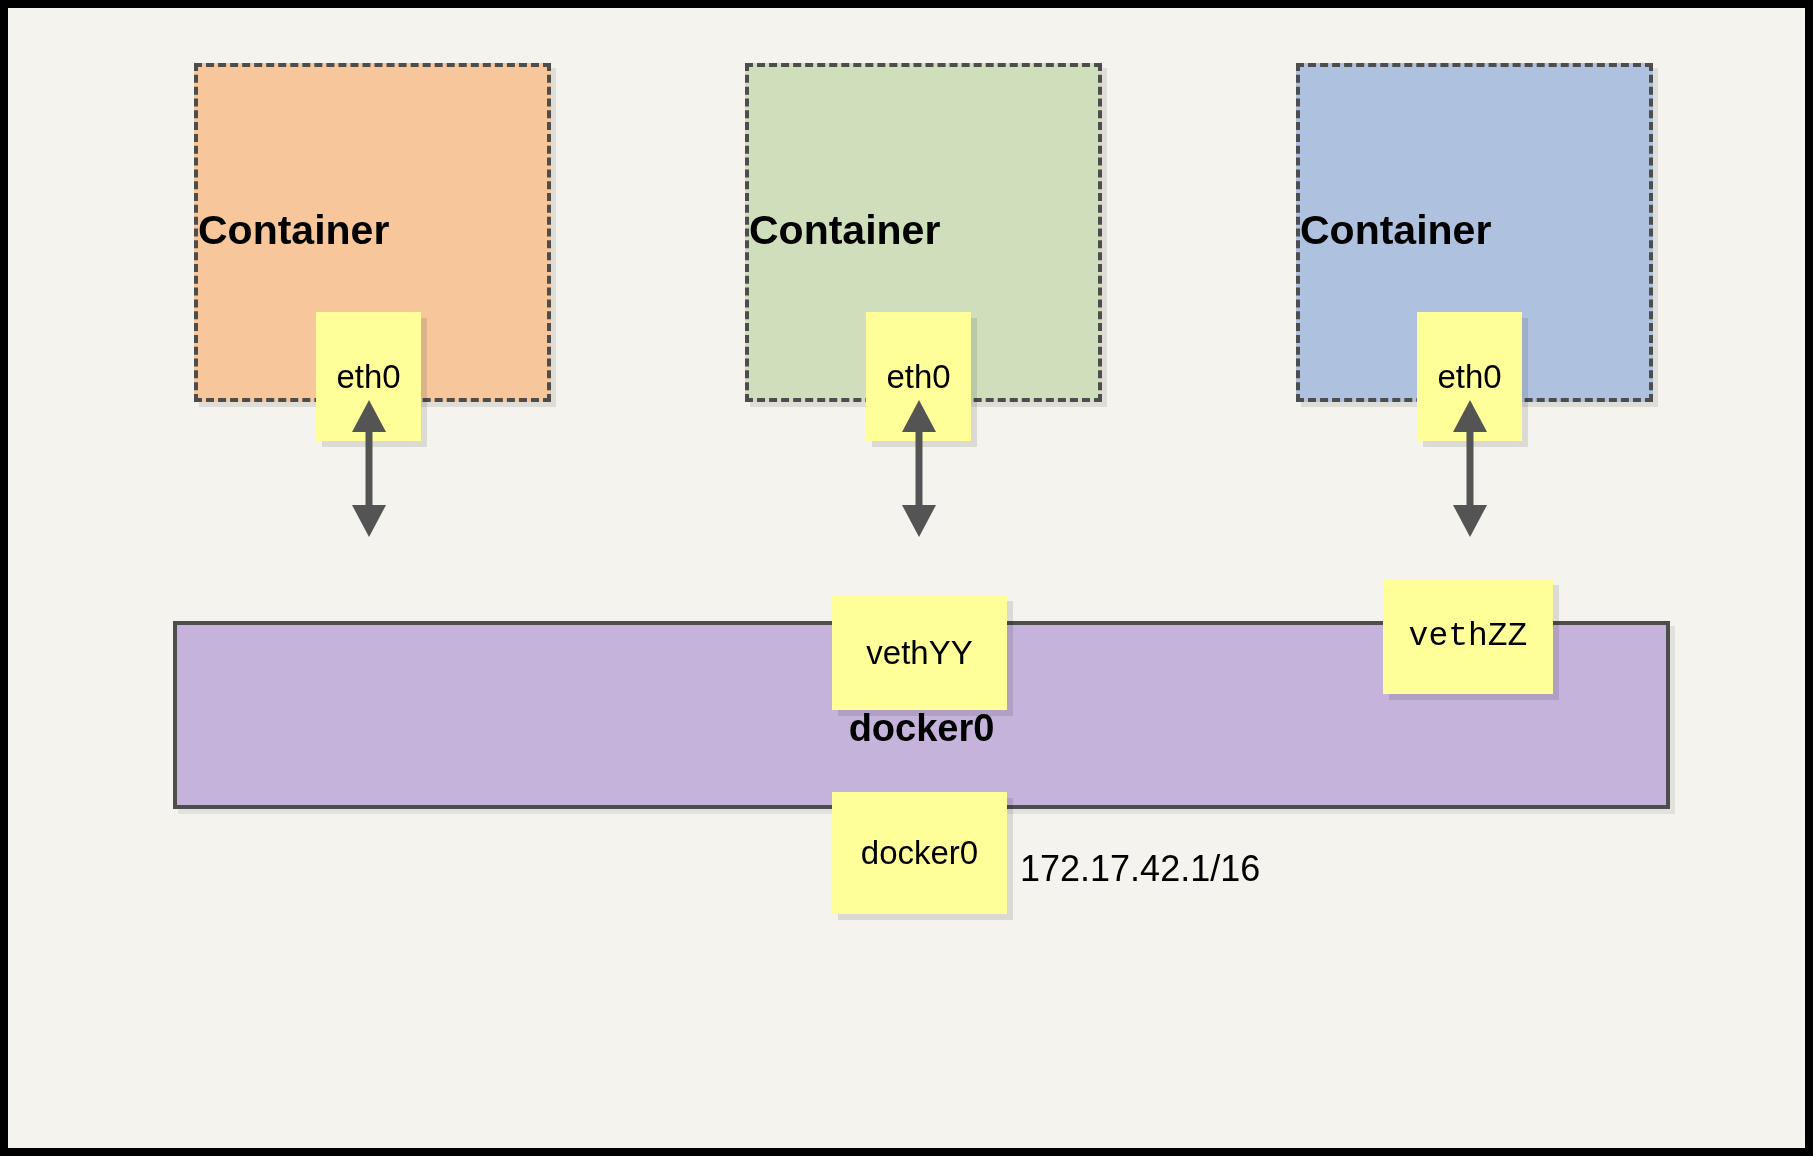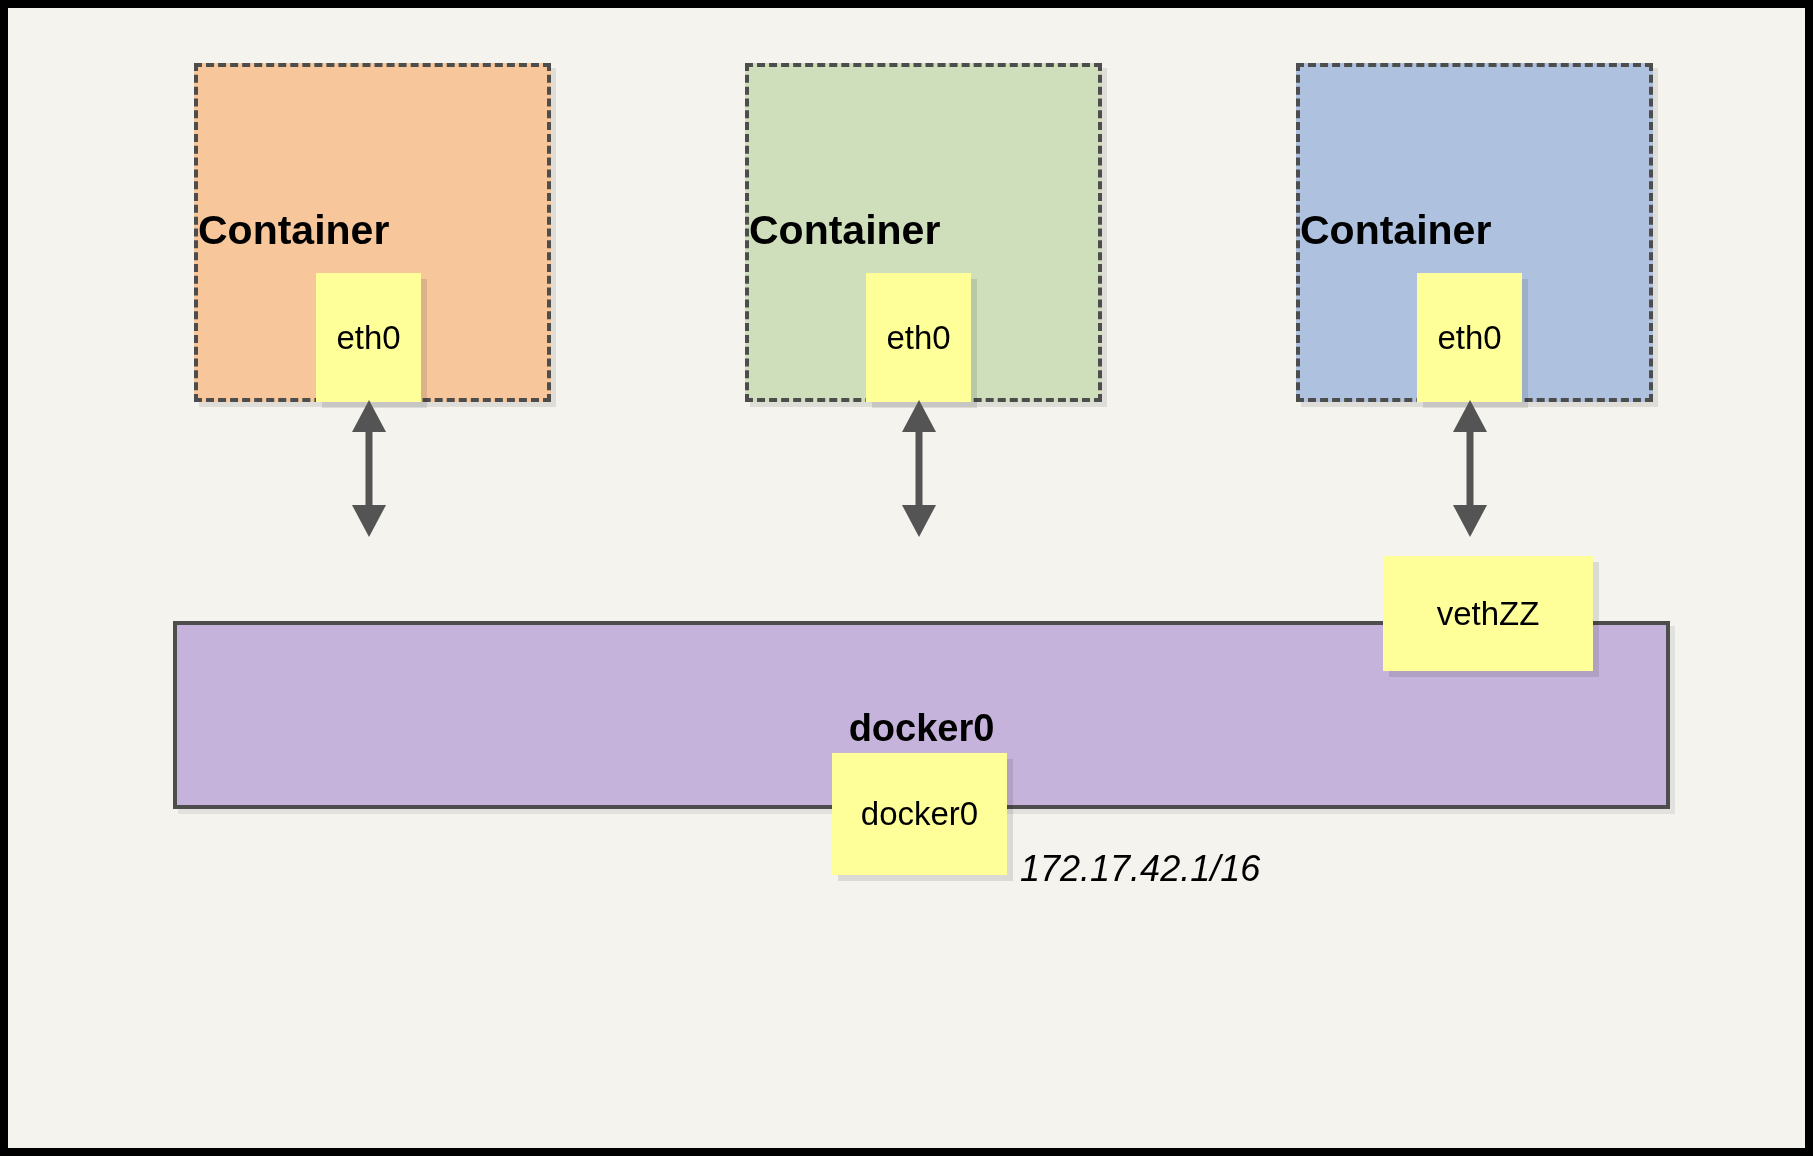--- a/index.html
+++ b/index.html
@@ -44,20 +44,21 @@
   .chip {
     position: absolute;
     background: #ffff99;
     box-shadow: 6px 6px 0 0 rgba(0,0,0,0.10);
     display: flex;
     align-items: center;
     justify-content: center;
     font-size: 33px;
     color: #000000;
     box-sizing: border-box;
+    margin-top: 39px;
   }
 
   
   #docker0-bar {
     position: absolute;
     background: #c5b3db;
     border: 4px solid #4d4d4d;
     box-sizing: border-box;
     box-shadow: 5px 5px 0 0 rgba(0,0,0,0.07);
   }
@@ -78,21 +79,20 @@
   }
 
   
   .free-text {
     position: absolute;
     color: #000000;
     white-space: nowrap;
   }
   #ip-label {
     font-size: 36px;
-    font-style: italic;
   }
   #host-os-label {
     font-size: 70px;
     letter-spacing: 1px;
   }
 </style>
 </head>
 <body>
 
 <div id="canvas">
@@ -134,22 +134,25 @@
     <line x1="21" y1="14" x2="21" y2="123" stroke="#545454" stroke-width="7"></line>
     <polygon points="21,0 38,32 4,32" fill="#545454"></polygon>
     <polygon points="21,137 38,105 4,105" fill="#545454"></polygon>
   </svg>
 
   <div id="docker0-bar" style="left:165px; top:613px; width:1497px; height:188px;">
     <div id="docker0-bar-label">docker0</div>
   </div>
 
 
+  <div class="chip" style="left:824px; top:548px; width:175px; height:115px;">
+    <span>vethYY</span>
+  </div>
 
-  <div class="chip" style="left:1375px; top:548px; width:210px; height:115px;">
+  <div class="chip" style="left:1375px; top:532px; width:170px; height:115px;font-family:Liberation Mono, monospace;">
     <span>vethZZ</span>
   </div>
 
   <div class="chip" style="left:824px; top:745px; width:175px; height:122px;">
     <span>docker0</span>
   </div>
 
   <div class="free-text" id="ip-label" style="left:1012px; top:840px;">172.17.42.1/16</div>
 
 

